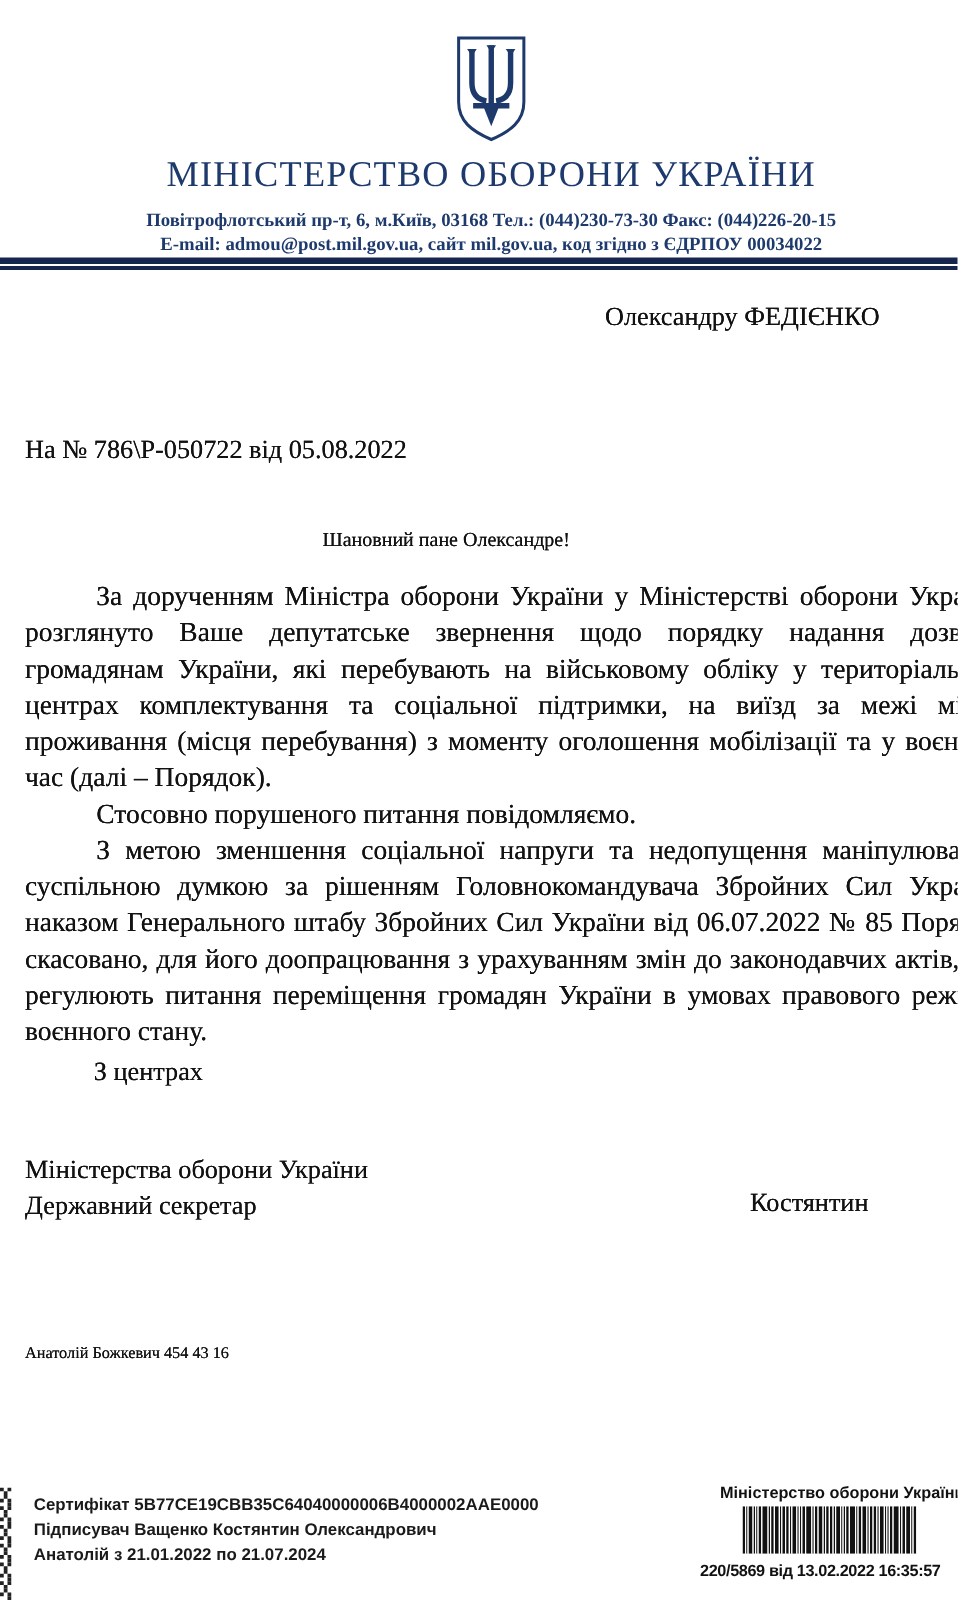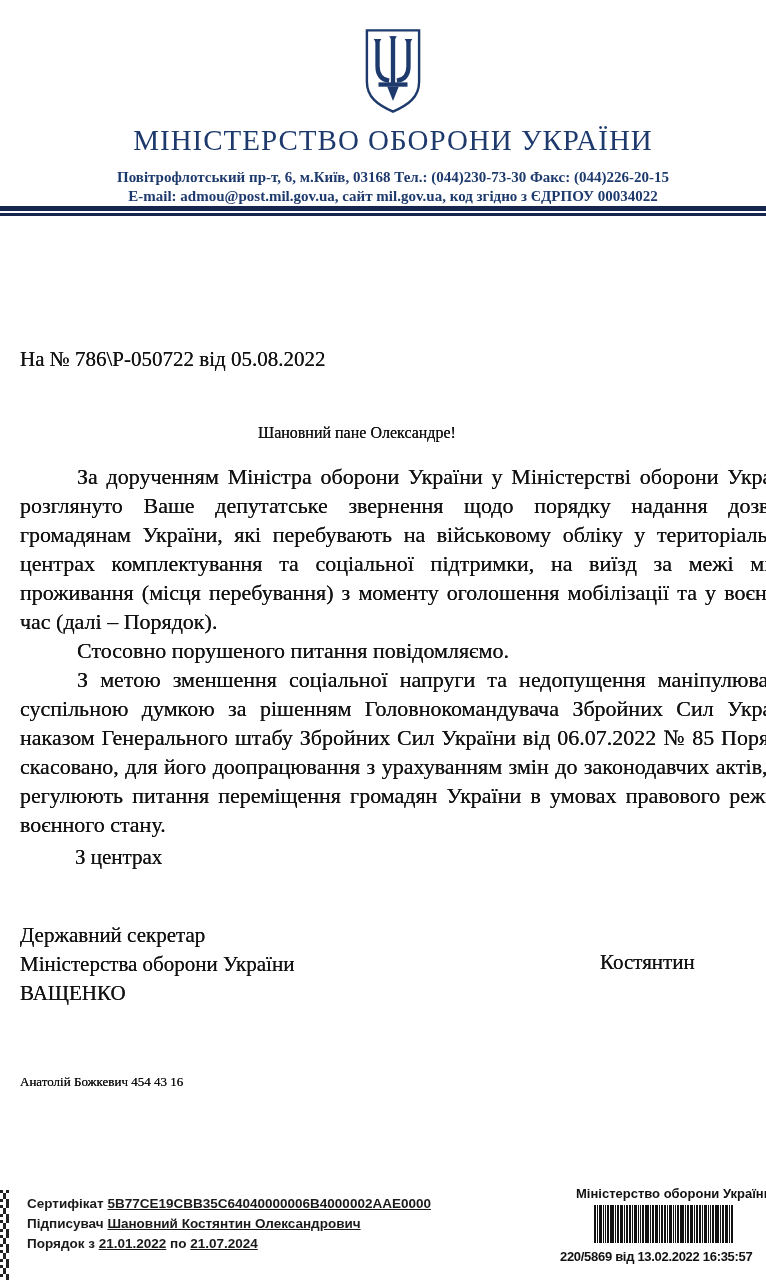--- a/index.html
+++ b/index.html
@@ -44,21 +44,21 @@
   .sig-block{position:absolute;left:20px;top:921px;font-size:21px;line-height:29px;white-space:nowrap;}
   .sig-firstname{position:absolute;left:600px;top:950px;font-size:21px;white-space:nowrap;}
   .executor{position:absolute;left:20px;top:1074px;font-size:13px;white-space:nowrap;}
   
   .sedo{
     position:absolute;left:27px;top:1194px;
     font-family:"Liberation Sans","DejaVu Sans",sans-serif;
     font-weight:bold;font-size:13.5px;line-height:20px;color:#1a1a1a;
     white-space:nowrap;
   }
-  .sedo .u{text-decoration:underline;}
+  .sedo .u{}
   .qr-strip{position:absolute;left:0;top:1190px;width:10px;height:90px;overflow:hidden;}
   .qr-strip .cell{position:absolute;width:3px;height:3px;background:#222;}
   
   .stamp-org{
     position:absolute;left:576px;top:1186px;width:182px;
     font-family:"Liberation Sans","DejaVu Sans",sans-serif;
     font-weight:bold;font-size:13px;color:#111;text-align:center;white-space:nowrap;
   }
   .barcode{
     position:absolute;left:594px;top:1205px;width:140px;height:38px;
@@ -92,38 +92,38 @@
         <path d="M24,61 L30,76 L36,61 Z"></path>
       </g>
     </svg>
     <div class="org-name">МІНІСТЕРСТВО ОБОРОНИ УКРАЇНИ</div>
     <div class="hdr-contact l1">Повітрофлотський пр-т, 6, м.Київ, 03168 Тел.: (044)230-73-30 Факс: (044)226-20-15</div>
     <div class="hdr-contact l2">E-mail: admou@post.mil.gov.ua, сайт mil.gov.ua, код згідно з ЄДРПОУ 00034022</div>
     <div class="hdr-rule"></div>
   </div>
 
   <div class="recipient serif-txt">
+    <div>Олександру ФЕДІЄНКО</div>
   </div>
 
   <div class="reference serif-txt">На  №  786\Р-050722 від 05.08.2022</div>
 
   <div class="salutation serif-txt">Шановний пане Олександре!</div>
 
   <div class="body-text serif-txt">
     <p>За дорученням Міністра оборони України у Міністерстві оборони України розглянуто Ваше депутатське звернення щодо порядку надання дозволу громадянам України, які перебувають на військовому обліку у територіальних центрах комплектування та соціальної підтримки, на виїзд за межі місця проживання (місця перебування) з моменту оголошення мобілізації та у воєнний час (далі – Порядок).</p>
     <p>Стосовно порушеного питання повідомляємо.</p>
     <p>З метою зменшення соціальної напруги та недопущення маніпулювання суспільною думкою за рішенням Головнокомандувача Збройних Сил України наказом Генерального штабу Збройних Сил України від 06.07.2022 № 85 Порядок скасовано, для його доопрацювання з урахуванням змін до законодавчих актів, що регулюють питання переміщення громадян України в умовах правового режиму воєнного стану.</p>
   </div>
 
   <div class="closing serif-txt">З центрах</div>
 
   <div class="sig-block serif-txt">
+    <div>Міністерства оборони України</div>
     <div>Державний секретар</div>
-    <div>Міністерства оборони України</div>
-    <div>ВАЩЕНКО</div>
   </div>
   <div class="sig-firstname serif-txt">Костянтин</div>
 
   <div class="executor serif-txt">Анатолій Божкевич 454 43 16</div>
 
   <div class="qr-strip" id="qr">
       <div class="cell" style="left: 0px; top: 0px;"></div>
       <div class="cell" style="left: 6px; top: 0px;"></div>
       <div class="cell" style="left: 3px; top: 3px;"></div>
       <div class="cell" style="left: 3px; top: 6px;"></div>
@@ -167,24 +167,24 @@
       <div class="cell" style="left: 6px; top: 87px;"></div>
     </div>
 
   <div class="sedo">
     <div>
       <span>Сертифікат</span>
       <span class="u">5B77CE19CBB35C64040000006B4000002AAE0000</span>
     </div>
     <div>
       <span>Підписувач</span>
-      <span class="u">Шановний Костянтин Олександрович</span>
+      <span class="u">Ващенко Костянтин Олександрович</span>
     </div>
     <div>
-      <span>Порядок з</span>
+      <span>Анатолій з</span>
       <span class="u">21.01.2022</span>
       <span>по</span>
       <span class="u">21.07.2024</span>
     </div>
   </div>
 
   <div class="stamp-org">Міністерство оборони України</div>
   <div class="barcode" id="barcode">
       <div class="bar" style="width: 2px; background: rgb(17, 17, 17);"></div>
       <div class="bar" style="width: 1px; background: rgb(255, 255, 255);"></div>

